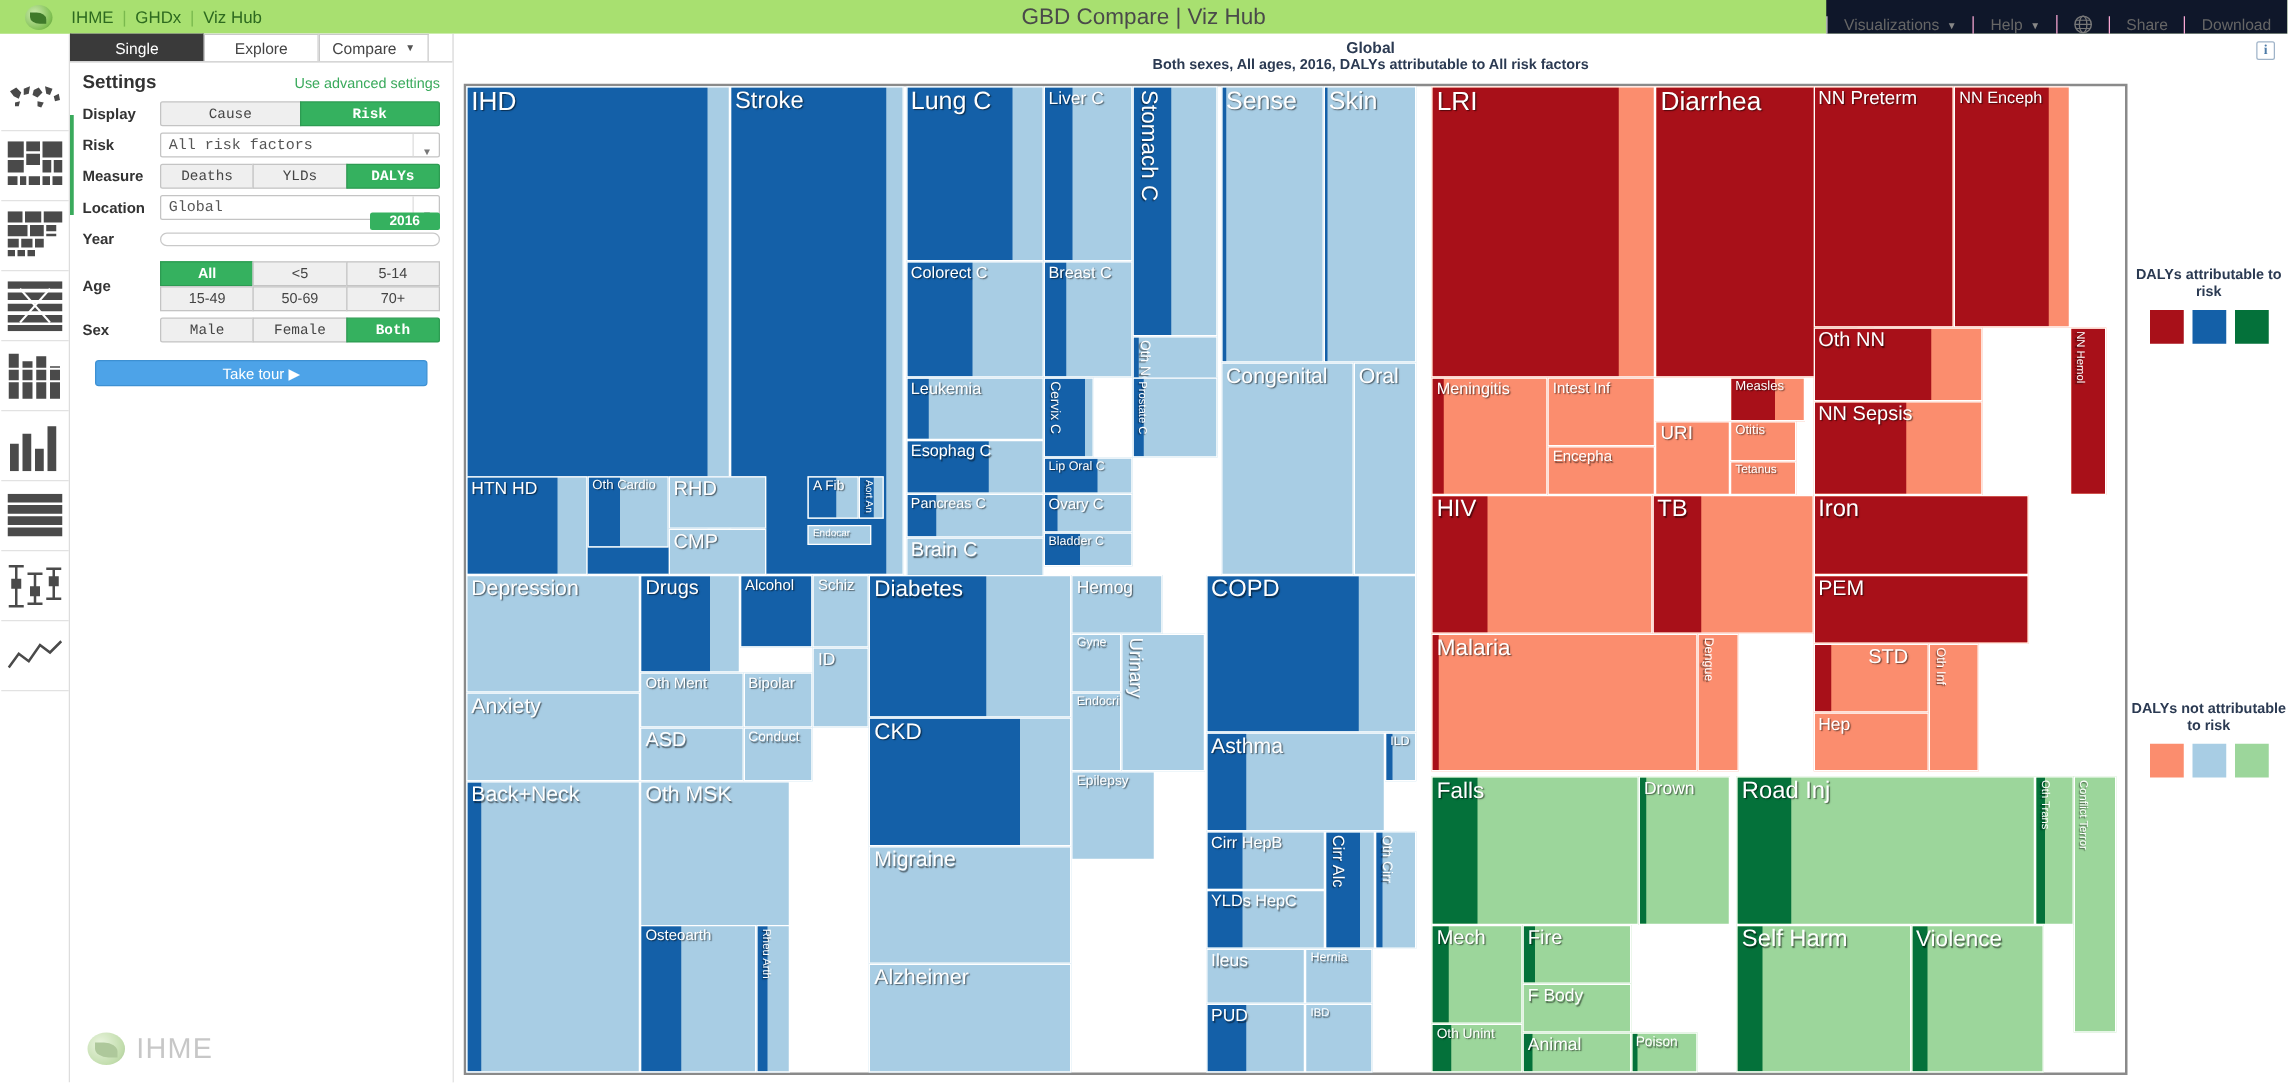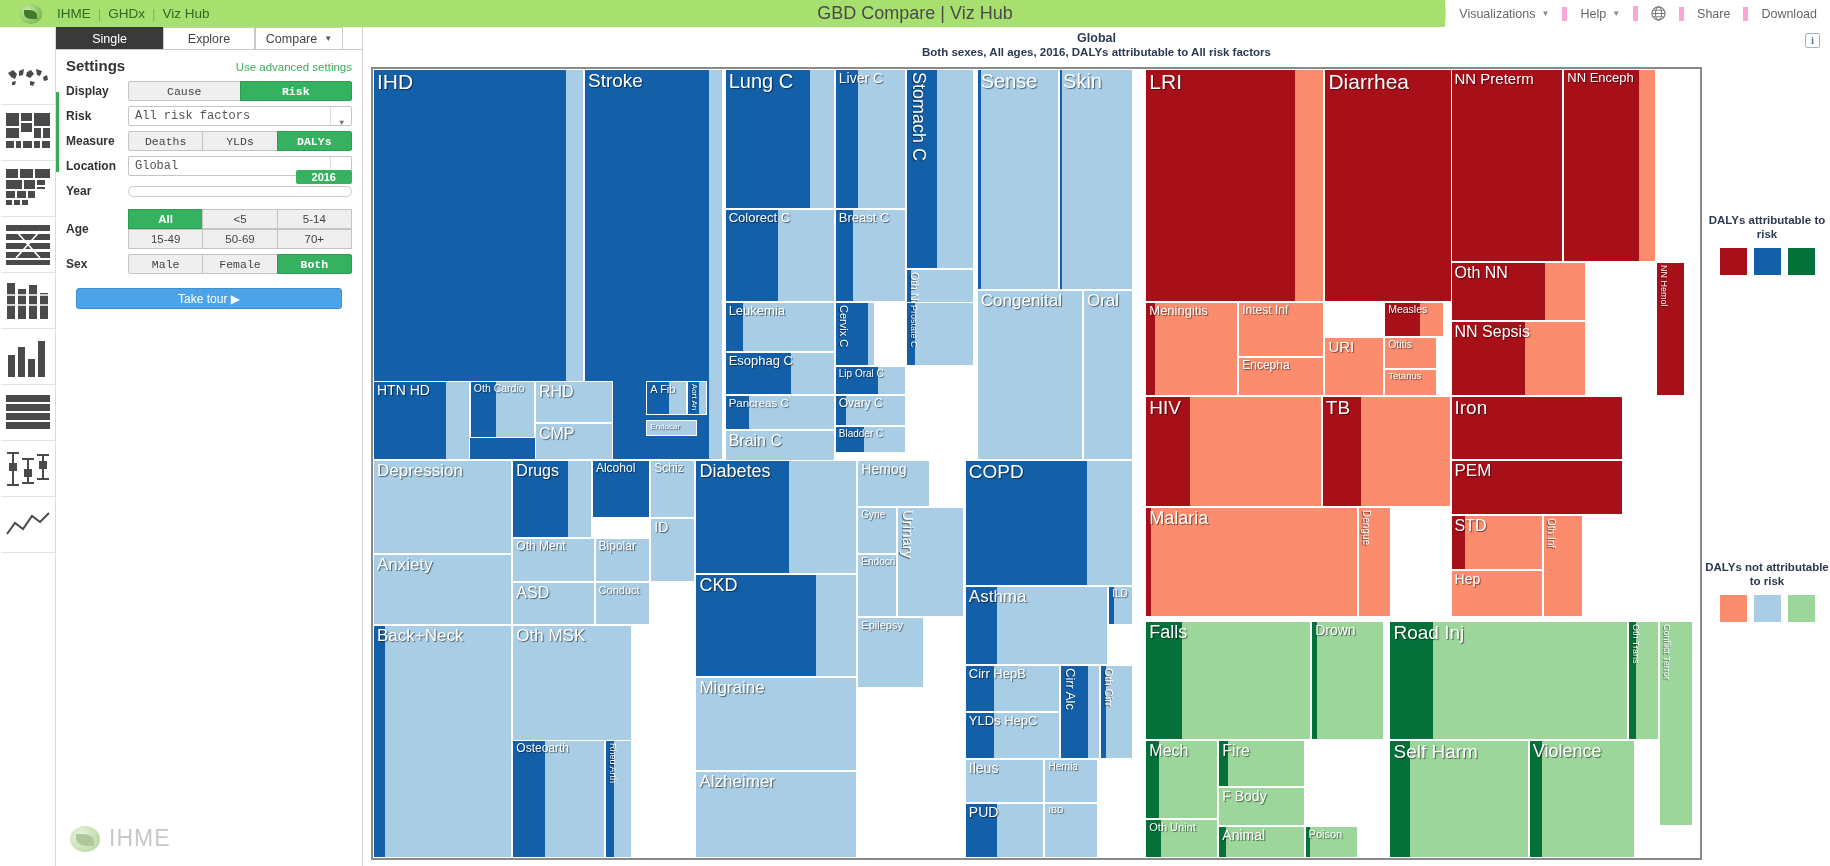--- a/index.html
+++ b/index.html
@@ -9,23 +9,23 @@
   
   #topbar { height:27px; background:#a8e070; display:flex; align-items:center; position:relative; }
   #brand-logo { width:22px; height:20px; margin-left:20px; margin-right:8px; border-radius:50%;
       background:radial-gradient(circle at 35% 35%, #cdebb0, #7fbf52 70%, #4f8b2f); position:relative; }
   #brand-logo:after{content:"";position:absolute;left:4px;top:6px;width:13px;height:9px;
       border-radius:0 60% 0 60%;background:#3f7a2a;}
   .brand-link { color:#2d6a1f; font-size:13.5px; padding:0 7px; text-decoration:none; }
   .brand-sep { color:#7ab94e; font-size:13.5px; }
   #apptitle { position:absolute; left:0; right:0; text-align:center; font-size:18px; color:#4a4a4a;
       font-weight:400; pointer-events:none; }
-  #topright { margin-left:auto; display:flex; align-items:center; height:27px; background:#ffffff; }
+  #topright { margin-left:auto; display:flex; align-items:flex-end; height:27px; background:#0f172a; }
   .tr-item { display:flex; align-items:center; padding:0 13px; font-size:12.5px; color:#666;
-      border-left:5px solid #f9a8d4; white-space:nowrap; }
+      border-left:1px solid #f9a8d4; white-space:nowrap; }
   .tr-item:first-child{border-left:1px solid #d8d8d8;}
   .caret { margin-left:6px; font-size:8px; color:#888; }
 
   
   #main { display:flex; height:839px; }
 
   
   #rail { width:56px; background:#fff; border-right:1px solid #ddd; padding-top:22px;
       display:flex; flex-direction:column; align-items:center; }
   .rail-item { width:54px; height:56px; display:flex; align-items:center; justify-content:center;
@@ -648,21 +648,21 @@
         <div class="blk" style="left: 81.2%; top: 41.5%; width: 13%; height: 8%; background: rgb(251, 141, 110);">
           <div class="fill" style="width: 100%; background: rgb(168, 16, 25);"></div>
           <span class="lbl" style="font-size: 19px; line-height: 22px;">Iron</span>
         </div>
         <div class="blk" style="left: 81.2%; top: 49.5%; width: 13%; height: 7%; background: rgb(251, 141, 110);">
           <div class="fill" style="width: 100%; background: rgb(168, 16, 25);"></div>
           <span class="lbl" style="font-size: 17px; line-height: 20px;">PEM</span>
         </div>
         <div class="blk" style="left: 81.2%; top: 56.5%; width: 7%; height: 7%; background: rgb(251, 141, 110);">
           <div class="fill" style="width: 15%; background: rgb(168, 16, 25);"></div>
-          <span class="lbl" style="font-size: 16px; line-height: 19px;">STD</span>
+          <span class="lbl" style="font-size: 16px; line-height: 19px; margin-left: 40px;">STD</span>
         </div>
         <div class="blk" style="left: 81.2%; top: 63.5%; width: 7%; height: 6%; background: rgb(251, 141, 110);">
           <span class="lbl" style="font-size: 14px; line-height: 17px;">Hep</span>
         </div>
         <div class="blk" style="left: 88.2%; top: 56.5%; width: 3%; height: 13%; background: rgb(251, 141, 110);">
           <span class="lbl vert" style="font-size: 10px; line-height: 13px;">Oth Inf</span>
         </div>
         <div class="blk" style="left: 58.2%; top: 70%; width: 12.5%; height: 15%; background: rgb(156, 214, 155);">
           <div class="fill" style="width: 22%; background: rgb(4, 113, 58);"></div>
           <span class="lbl" style="font-size: 18px; line-height: 21px;">Falls</span>

